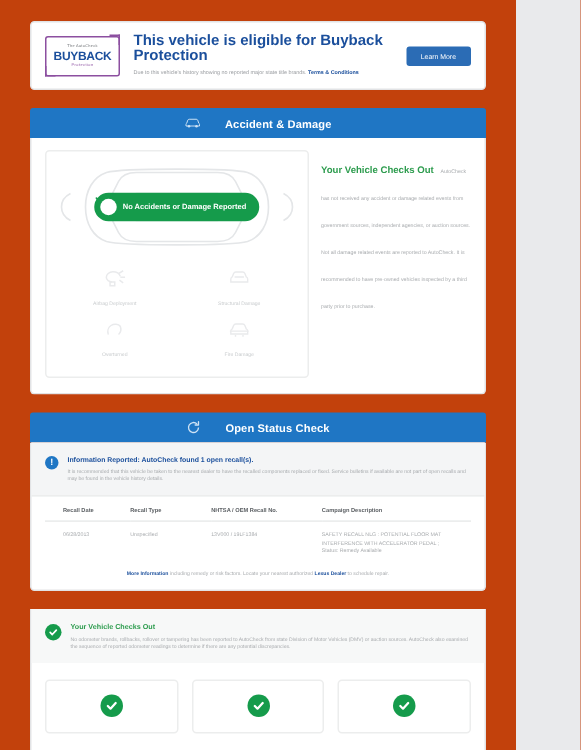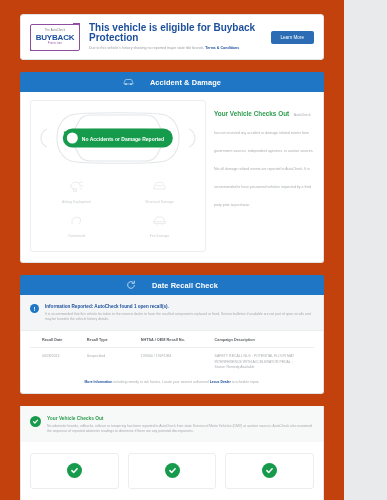--- a/index.html
+++ b/index.html
@@ -277,21 +277,21 @@
   </div>
 
   <div class="section">
     <div class="sec-head">
       <span>
         <svg width="10" height="10" viewBox="0 0 18 18">
               <path d="M15 9a6 6 0 1 1-1.8-4.3" fill="none" stroke="#cfe3f5" stroke-width="1.6"></path>
               <path d="M15 2v4h-4" fill="none" stroke="#cfe3f5" stroke-width="1.6" stroke-linecap="round" stroke-linejoin="round"></path>
             </svg>
       </span>
-      <span class="ttl">Date Recall Check</span>
+      <span class="ttl">Open Status Check</span>
     </div>
     <div class="sec-body">
 
       <div class="alert">
         <span class="iicon">!</span>
         <div>
           <div class="alert-title">Information Reported: AutoCheck found 1 open recall(s).</div>
           <div class="alert-desc">It is recommended that this vehicle be taken to the nearest dealer to have the recalled components replaced or fixed. Service bulletins if available are not part of open recalls and may be found in the vehicle history details.</div>
         </div>
       </div>

